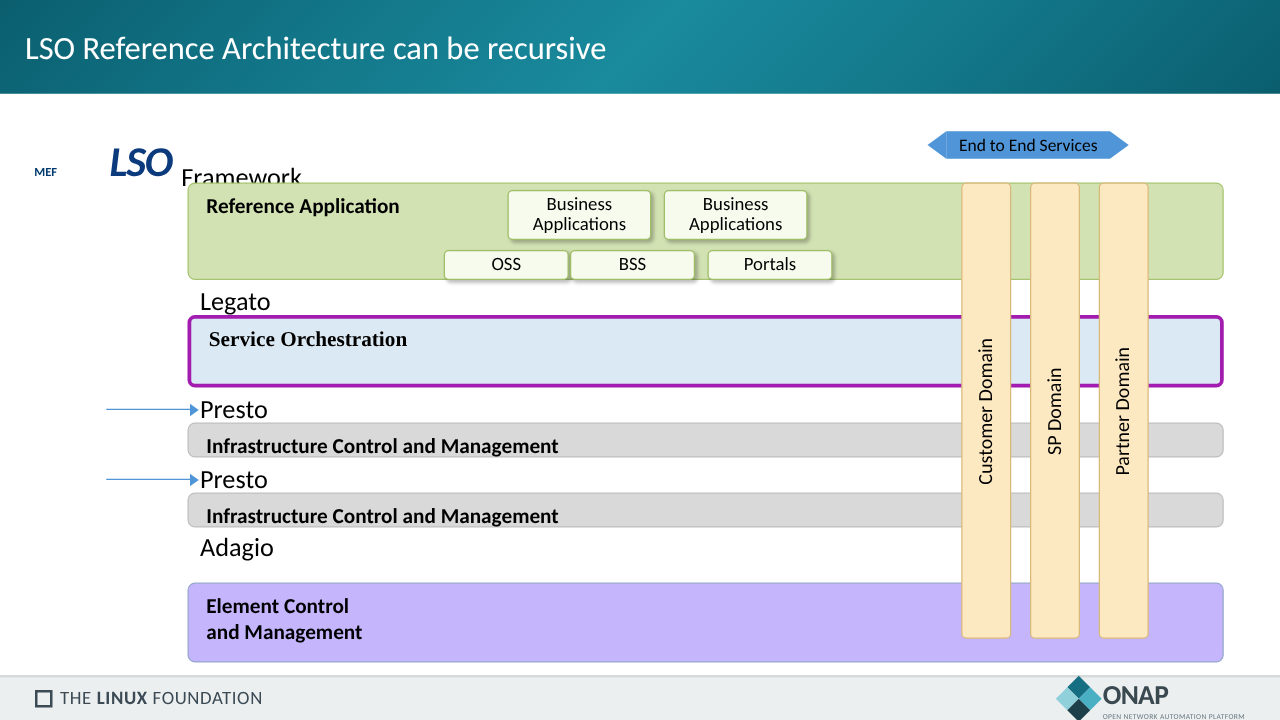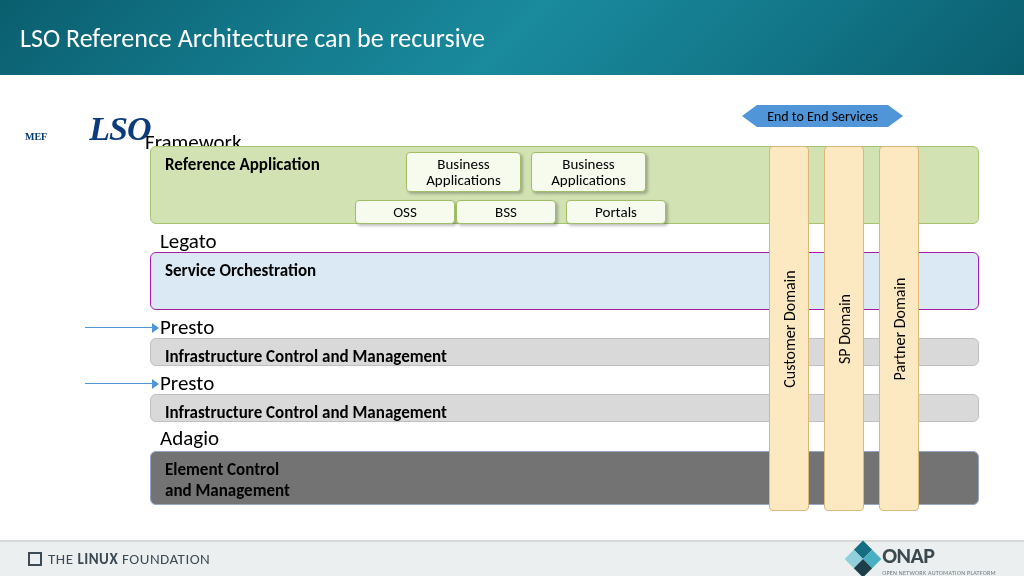--- a/index.html
+++ b/index.html
@@ -10,21 +10,21 @@
     background: linear-gradient(135deg, #0a5e6e 0%, #127688 25%, #1a8a9d 50%, #127688 75%, #0a5e6e 100%);
     position: relative;
     display: flex;
     align-items: center;
     padding-left: 20px;
   }
   .header-title { color: #fff; font-size: 26px; font-weight: 300; }
 
   .logo-block { position: absolute; left: 25px; top: 110px; width: 115px; text-align: center; }
   .logo-text {
-    display: flex; align-items: baseline; justify-content: flex-start; font-family: Liberation Serif, serif;
+    display: flex; align-items: baseline; justify-content: center;
   }
   .logo-mef { font-size: 10px; color: #003a6e; font-weight: bold; margin-right: 2px; }
   .logo-lso {
     font-size: 34px; font-weight: 900; font-style: italic;
     color: #0b3a7d; letter-spacing: -1px;
     position: relative;
     margin-left: 40px;
   }
 
   .framework-label { position: absolute; left: 145px; top: 117px; font-size: 21px; margin-top: 12px; }
@@ -43,24 +43,24 @@
   .e2e-arrow::after  { right: -15px; border-left: 15px solid #4f95d8; }
 
   .layers { position: absolute; left: 150px; top: 146px; right: 45px; }
 
   .layer {
     border-radius: 6px; padding: 7px 14px;
     font-size: 17px; font-weight: bold; color: #000;
     position: relative;
   }
   .green   { background: #d3e2b3; border: 1px solid #a6c36f; height: 78px; }
-  .blue-lt { background: #dbe9f4; border: 1px solid #a21caf; height: 58px; margin-top: 28px; }
+  .blue-lt { background: #dbe9f4; border: 3px solid #a21caf; height: 58px; margin-top: 28px; font-family: Liberation Serif, serif; }
   .grey1   { background: #d9d9d9; border: 1px solid #bfbfbf; height: 28px; margin-top: 28px; }
   .grey2   { background: #d9d9d9; border: 1px solid #bfbfbf; height: 28px; margin-top: 28px; }
-  .blue-md { background: #737373; border: 1px solid #97a7cc; height: 54px; margin-top: 29px; }
+  .blue-md { background: #c4b5fd; border: 1px solid #97a7cc; height: 64px; margin-top: 44px; }
 
   .interlabel {
     position: absolute; font-size: 21px; left: 160px;
   }
   .il-legato { top: 228px; }
   .il-presto1 { top: 314px; }
   .il-presto2 { top: 370px; }
   .il-adagio { top: 425px; }
 
   .subbox {

